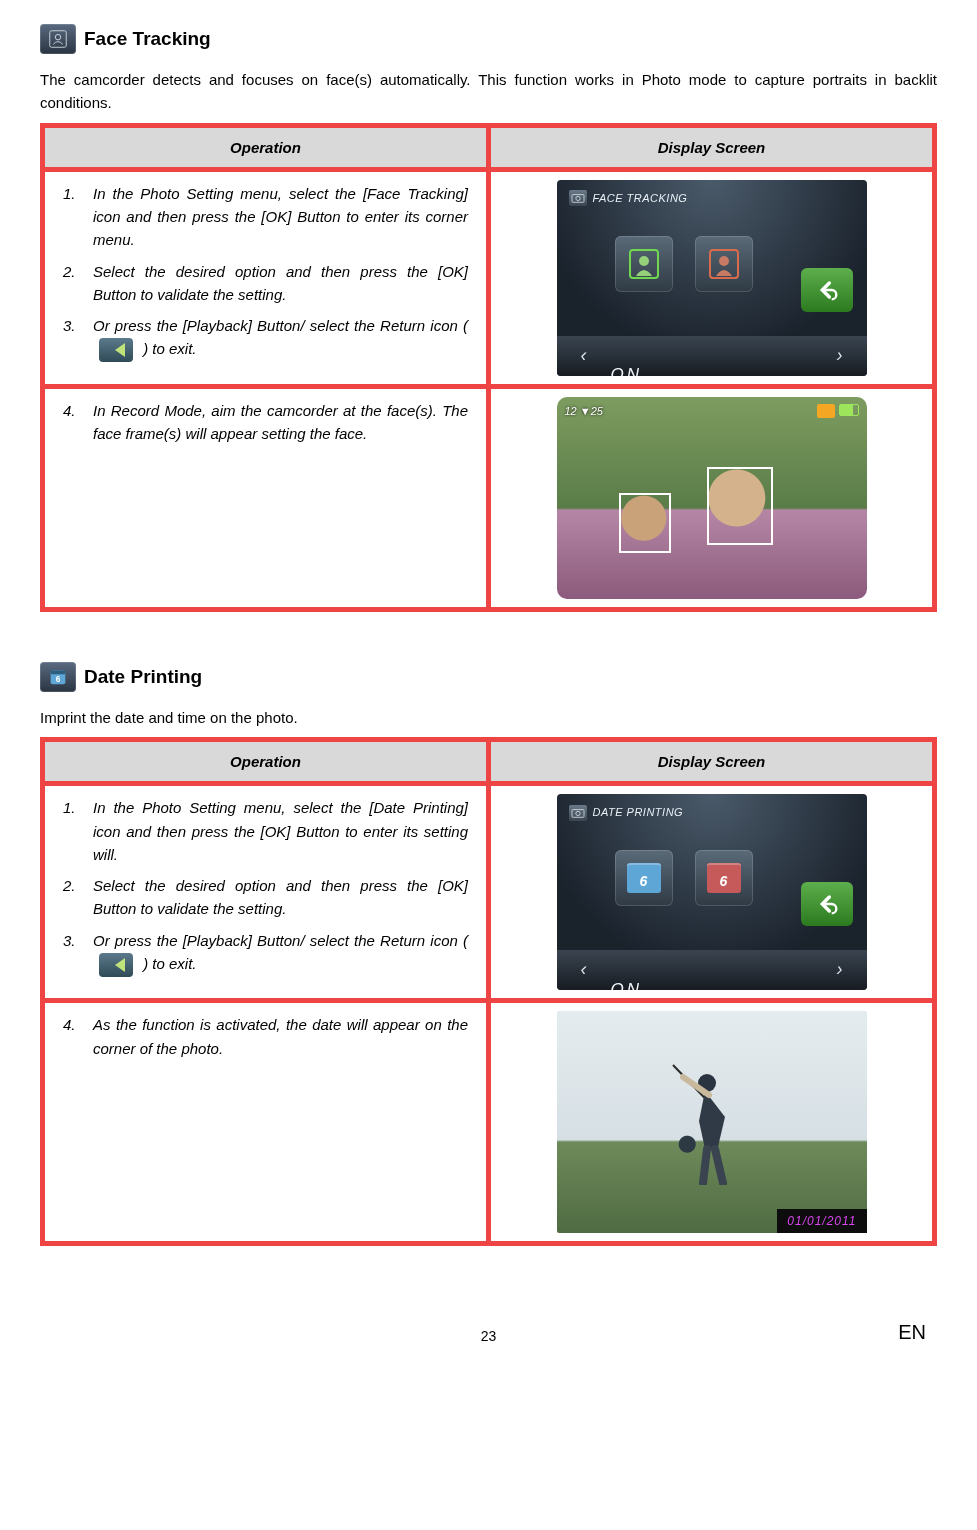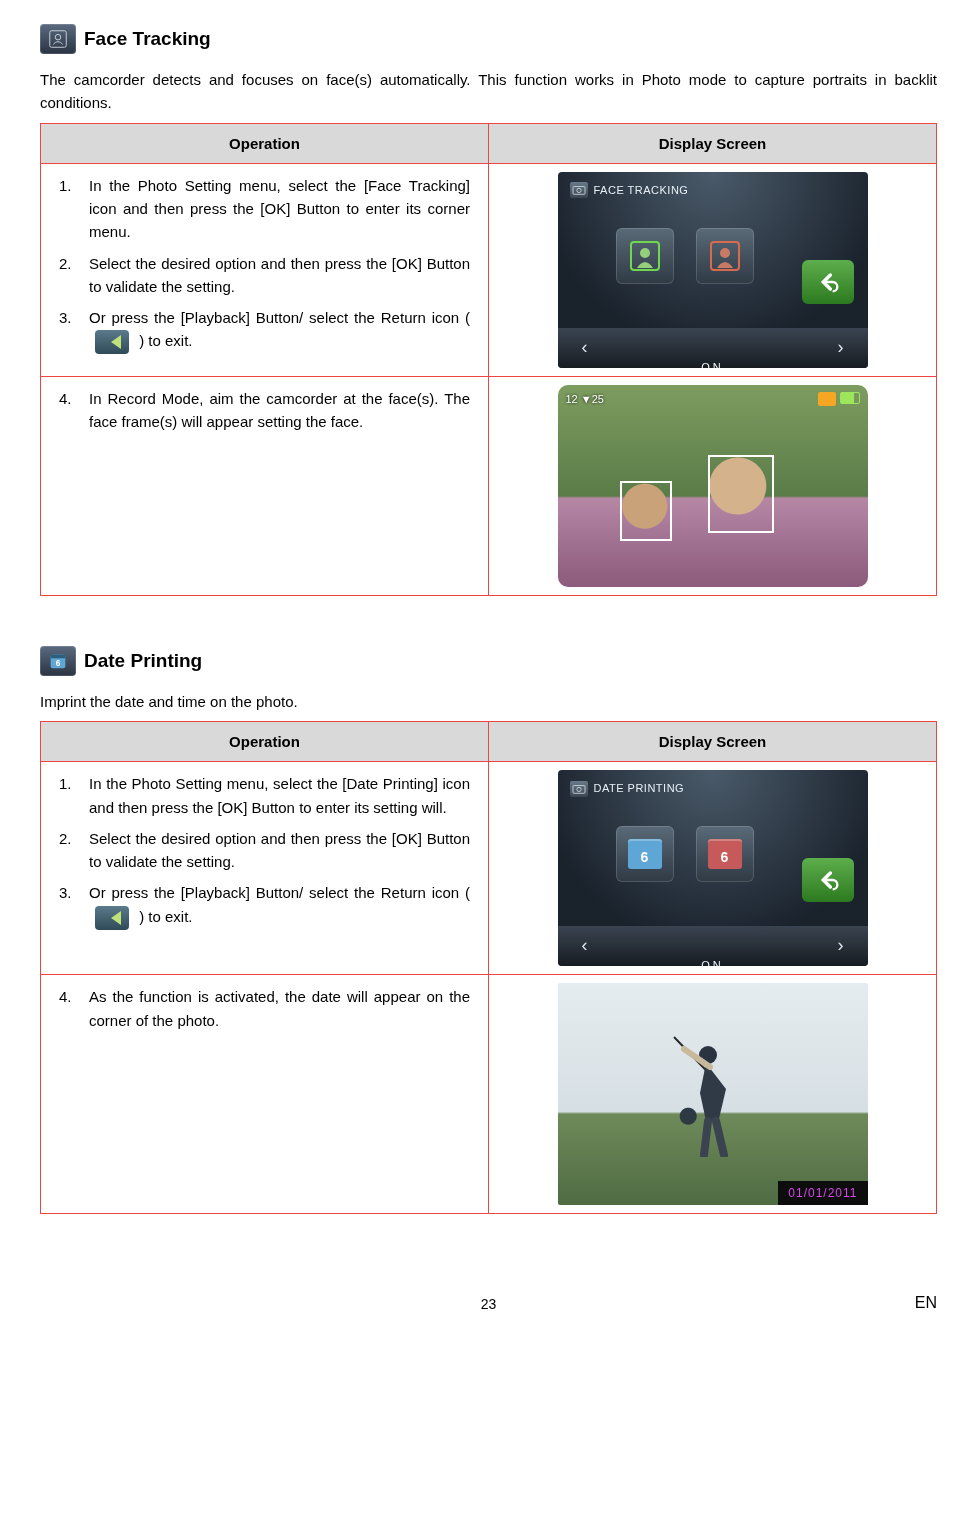--- a/index.html
+++ b/index.html
@@ -36,23 +36,24 @@
     margin-bottom: 8px;
   }
   table.op {
     width: 100%;
     border-collapse: collapse;
     table-layout: fixed;
   }
   table.op col.op-col { width: 50%; }
   table.op col.ds-col { width: 50%; }
   table.op th, table.op td {
-    border: 1px solid #ef4444;
+    border: 5px solid #ef4444;
     padding: 8px 18px;
     vertical-align: top;
+    font-style: italic;
   }
   table.op th {
     background: #d9d9d9;
     font-weight: bold;
     text-align: center;
   }
   ol.steps {
     list-style: none;
     padding: 0;
     counter-reset: step;
@@ -123,21 +124,21 @@
     background: linear-gradient(#5dae4c,#2c7a1f);
     display:flex;align-items:center;justify-content:center;
   }
   .lcd .btm {
     position: absolute; left:0; right:0; bottom:0; height: 40px;
     background: linear-gradient(#3a4450,#171c22);
     display:flex; align-items:center;
   }
   .lcd .btm .chev { color:#dfe8ee; font-size:18px; margin:0 24px; }
   .lcd .btm .state {
-    flex:1; text-align:center; letter-spacing:3px; font-size:11px;
+    flex:1; text-align:left; letter-spacing:3px; font-size:17px;
     color:#f2f6f9;
     margin-top:39px;
   }
   
   .ft .opt.on  svg rect { stroke:#6fd84e; }
   .ft .opt.off svg rect { stroke:#d86b4e; }
   
   .dp .opt.on  .cal { background:#5ea6d6; }
   .dp .opt.off .cal { background:#c65a5a; }
   .cal {
@@ -199,21 +200,21 @@
     padding:3px 10px;
   }
   
   .footer {
     margin-top: 80px;
     display:flex; align-items:flex-end; justify-content:center;
     position:relative;
     font-size:14px;
   }
   .footer .lang {
-    position:absolute; right:0; bottom:0; font-size:16px;
+    position:absolute; right:11px; bottom:0; font-size:20px;
   }
   .gap { height: 44px; }
 </style>
 </head>
 <body>
 
 <div class="section-header">
   <span class="header-icon">
     <svg viewBox="0 0 24 24">
         <rect x="3" y="3" width="18" height="18" rx="2" fill="none" stroke="#cfd8df" stroke-width="1"></rect>

